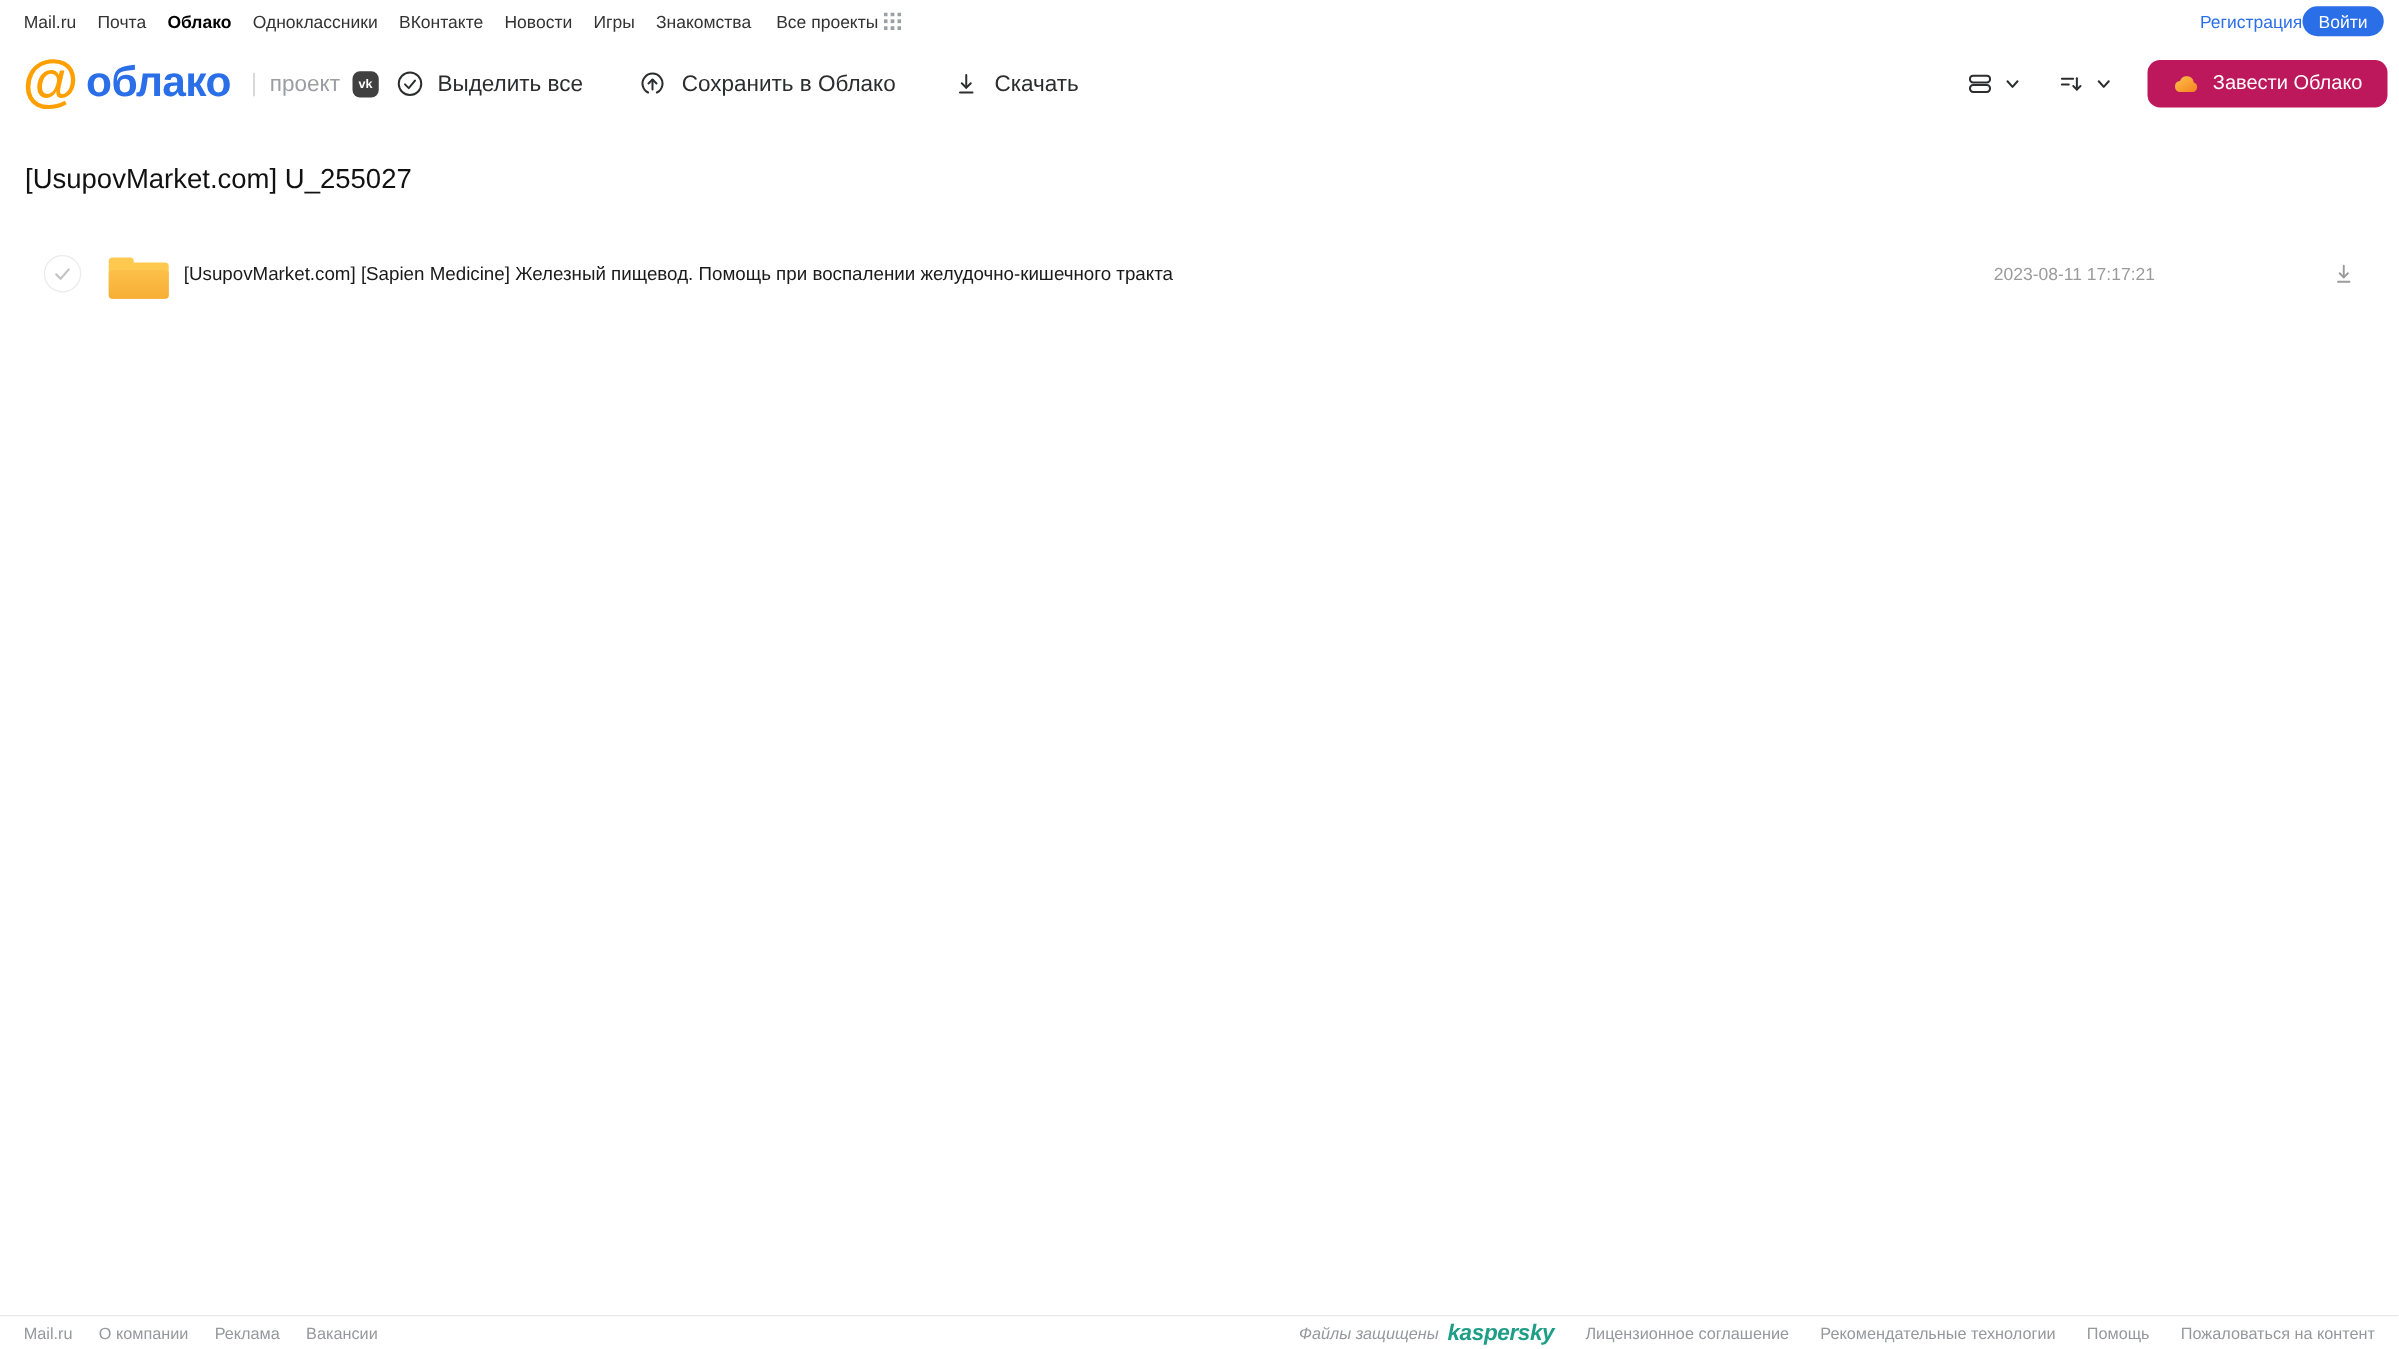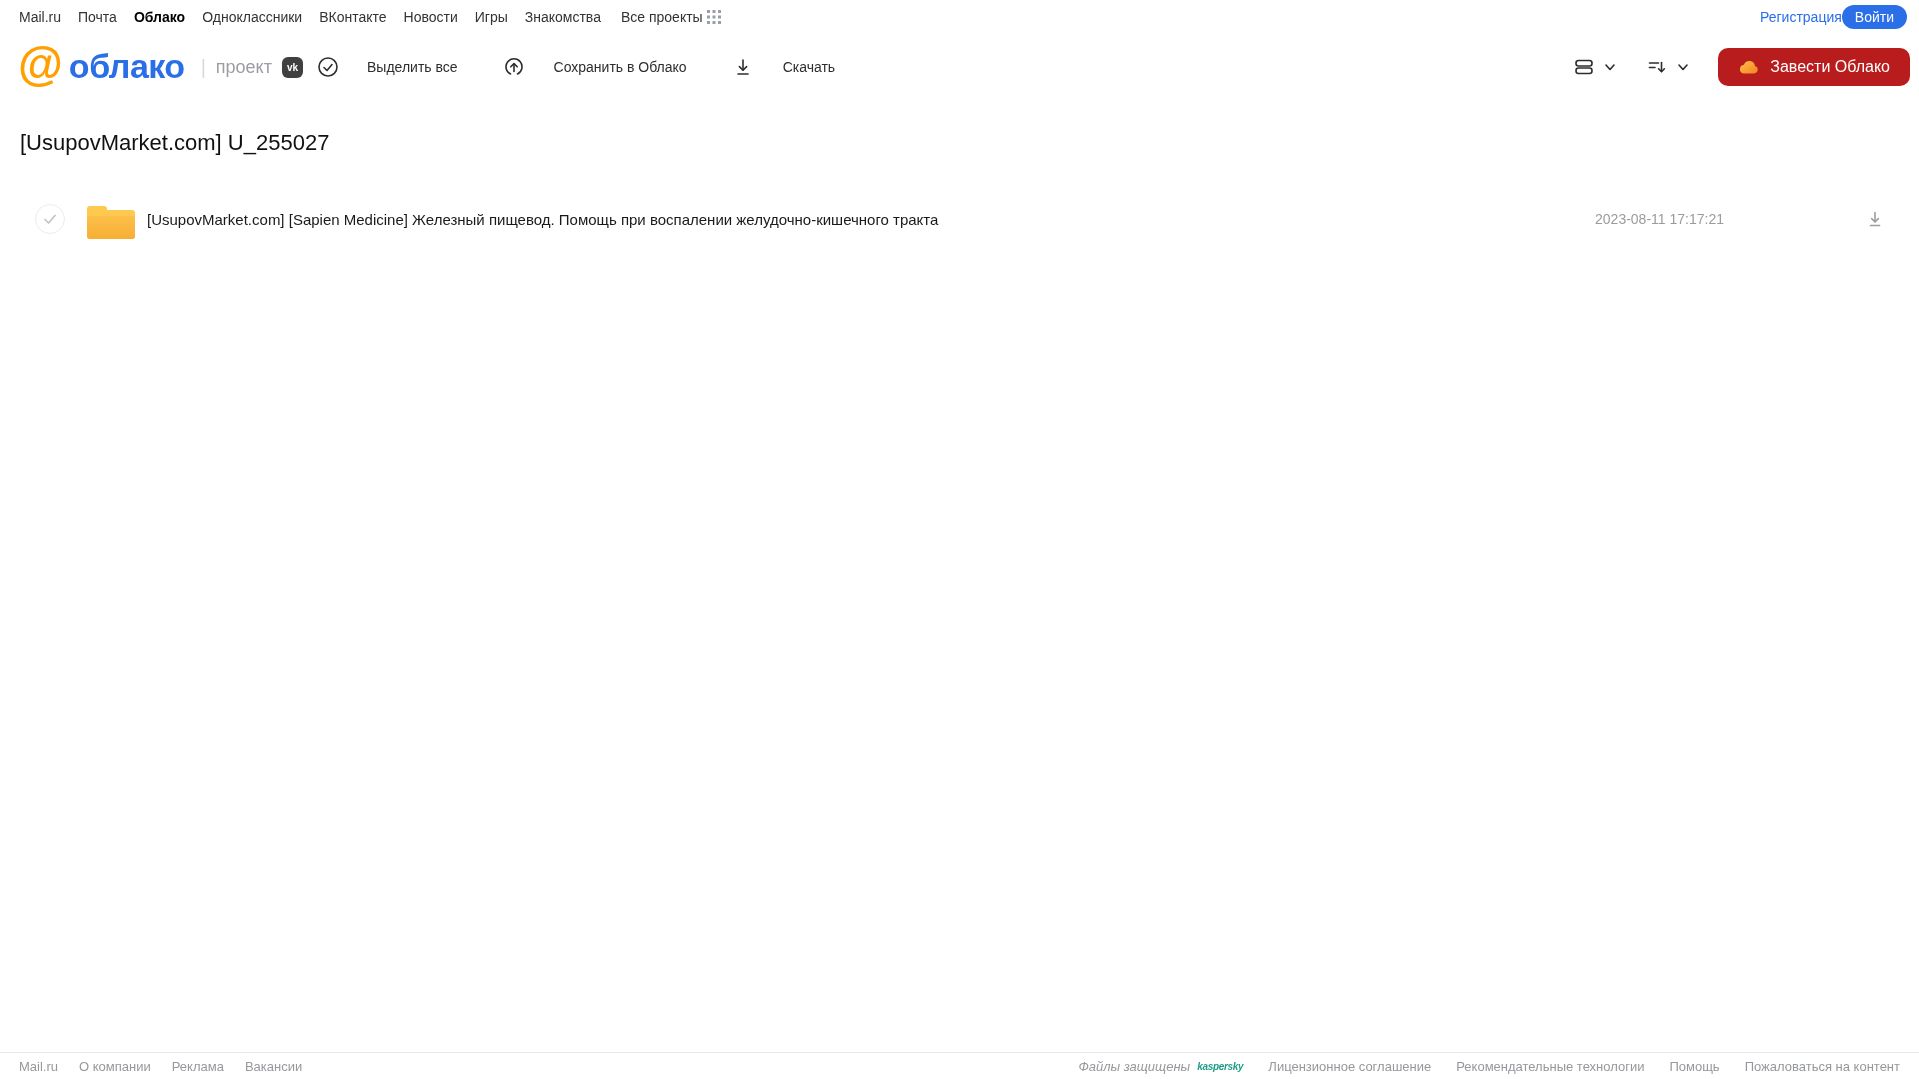--- a/index.html
+++ b/index.html
@@ -49,30 +49,30 @@
   .vk-badge {
     width: 21px; height: 21px; background: #404040; border-radius: 6px;
     color: #fff; font-weight: 700; font-size: 10px;
     display: inline-flex; align-items: center; justify-content: center;
   }
   .toolbar {
     position: absolute; left: 317px; top: 0; height: 100%;
     display: flex; align-items: center; gap: 44px;
   }
   .tool-btn {
-    display: flex; align-items: center; gap: 28px;
-    font-size: 14px; color: #2c2d2e; cursor: pointer; background: none; border: none;
+    display: flex; align-items: center; gap: 11px;
+    font-size: 18px; color: #2c2d2e; cursor: pointer; background: none; border: none;
     font-family: "Liberation Sans", sans-serif;
   }
   .header-right { margin-left: auto; display: flex; align-items: center; gap: 28px; }
   .view-control, .sort-control { display: flex; align-items: center; gap: 7px; cursor: pointer; }
   .get-cloud-btn {
     display: flex; align-items: center; gap: 10px;
     height: 38px; padding: 0 20px; border: none; cursor: pointer;
-    background: #b91c1c; color: #fff; font-size: 16px; border-radius: 10px;
+    background: #be185d; color: #fff; font-size: 16px; border-radius: 10px;
     font-family: "Liberation Sans", sans-serif;
   }
 
   
   .page-title {
     margin: 30px 0 0 20px;
     font-size: 22px; font-weight: 400; color: #111;
   }
   .file-row {
     display: flex; align-items: center;
@@ -95,21 +95,21 @@
     position: absolute; left: 0; right: 0; bottom: 0; height: 27px;
     border-top: 1px solid #e7e8ea;
     display: flex; align-items: center;
     padding: 0 19px; background: #fff;
     font-size: 13px; color: #95989c;
   }
   .footer a { color: #95989c; cursor: pointer; white-space: nowrap; }
   .footer-left { display: flex; gap: 21px; }
   .footer-right { margin-left: auto; display: flex; align-items: center; gap: 25px; }
   .kaspersky-unit { display: flex; align-items: center; gap: 7px; font-style: italic; }
-  .kaspersky-logo { font-weight: 700; color: #1e9e87; font-size: 10px; letter-spacing: -0.3px; cursor: pointer; }
+  .kaspersky-logo { font-weight: 700; color: #1e9e87; font-size: 18px; letter-spacing: -0.3px; cursor: pointer; }
 </style>
 </head>
 <body>
 
 <div class="topbar">
   <a class="tb-link">Mail.ru</a>
   <a class="tb-link">Почта</a>
   <a class="tb-link active">Облако</a>
   <a class="tb-link">Одноклассники</a>
   <a class="tb-link">ВКонтакте</a>

